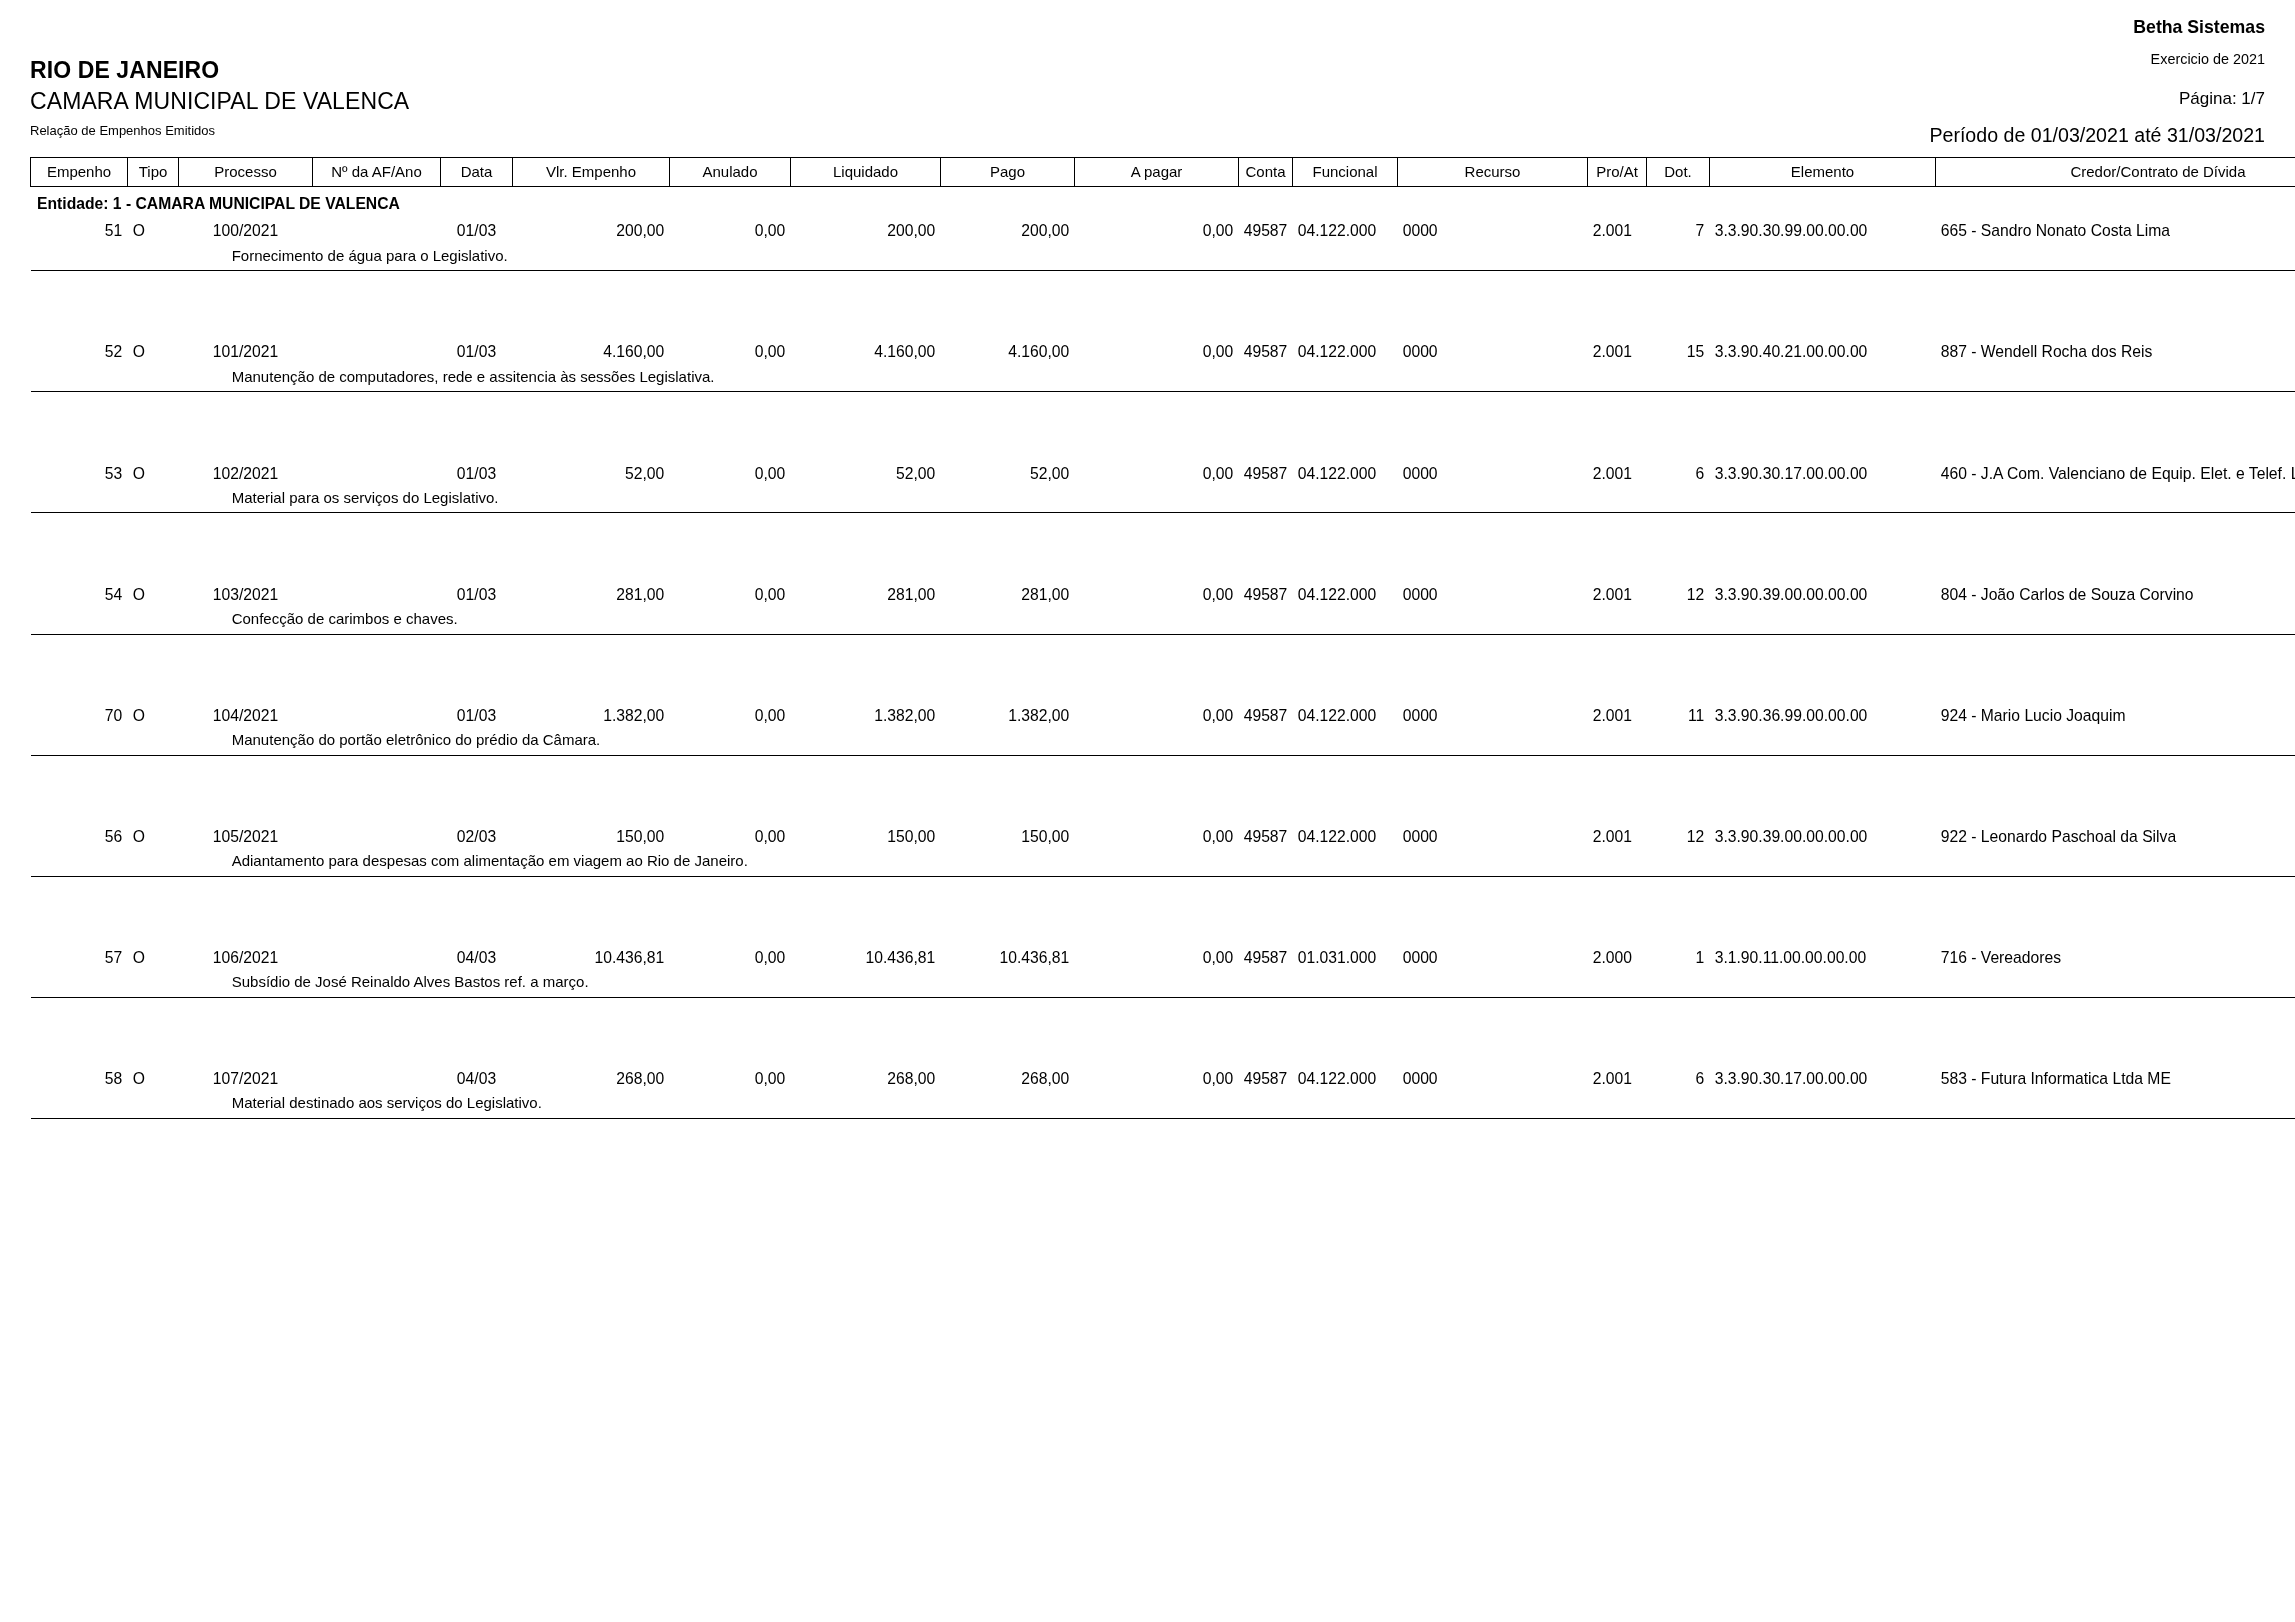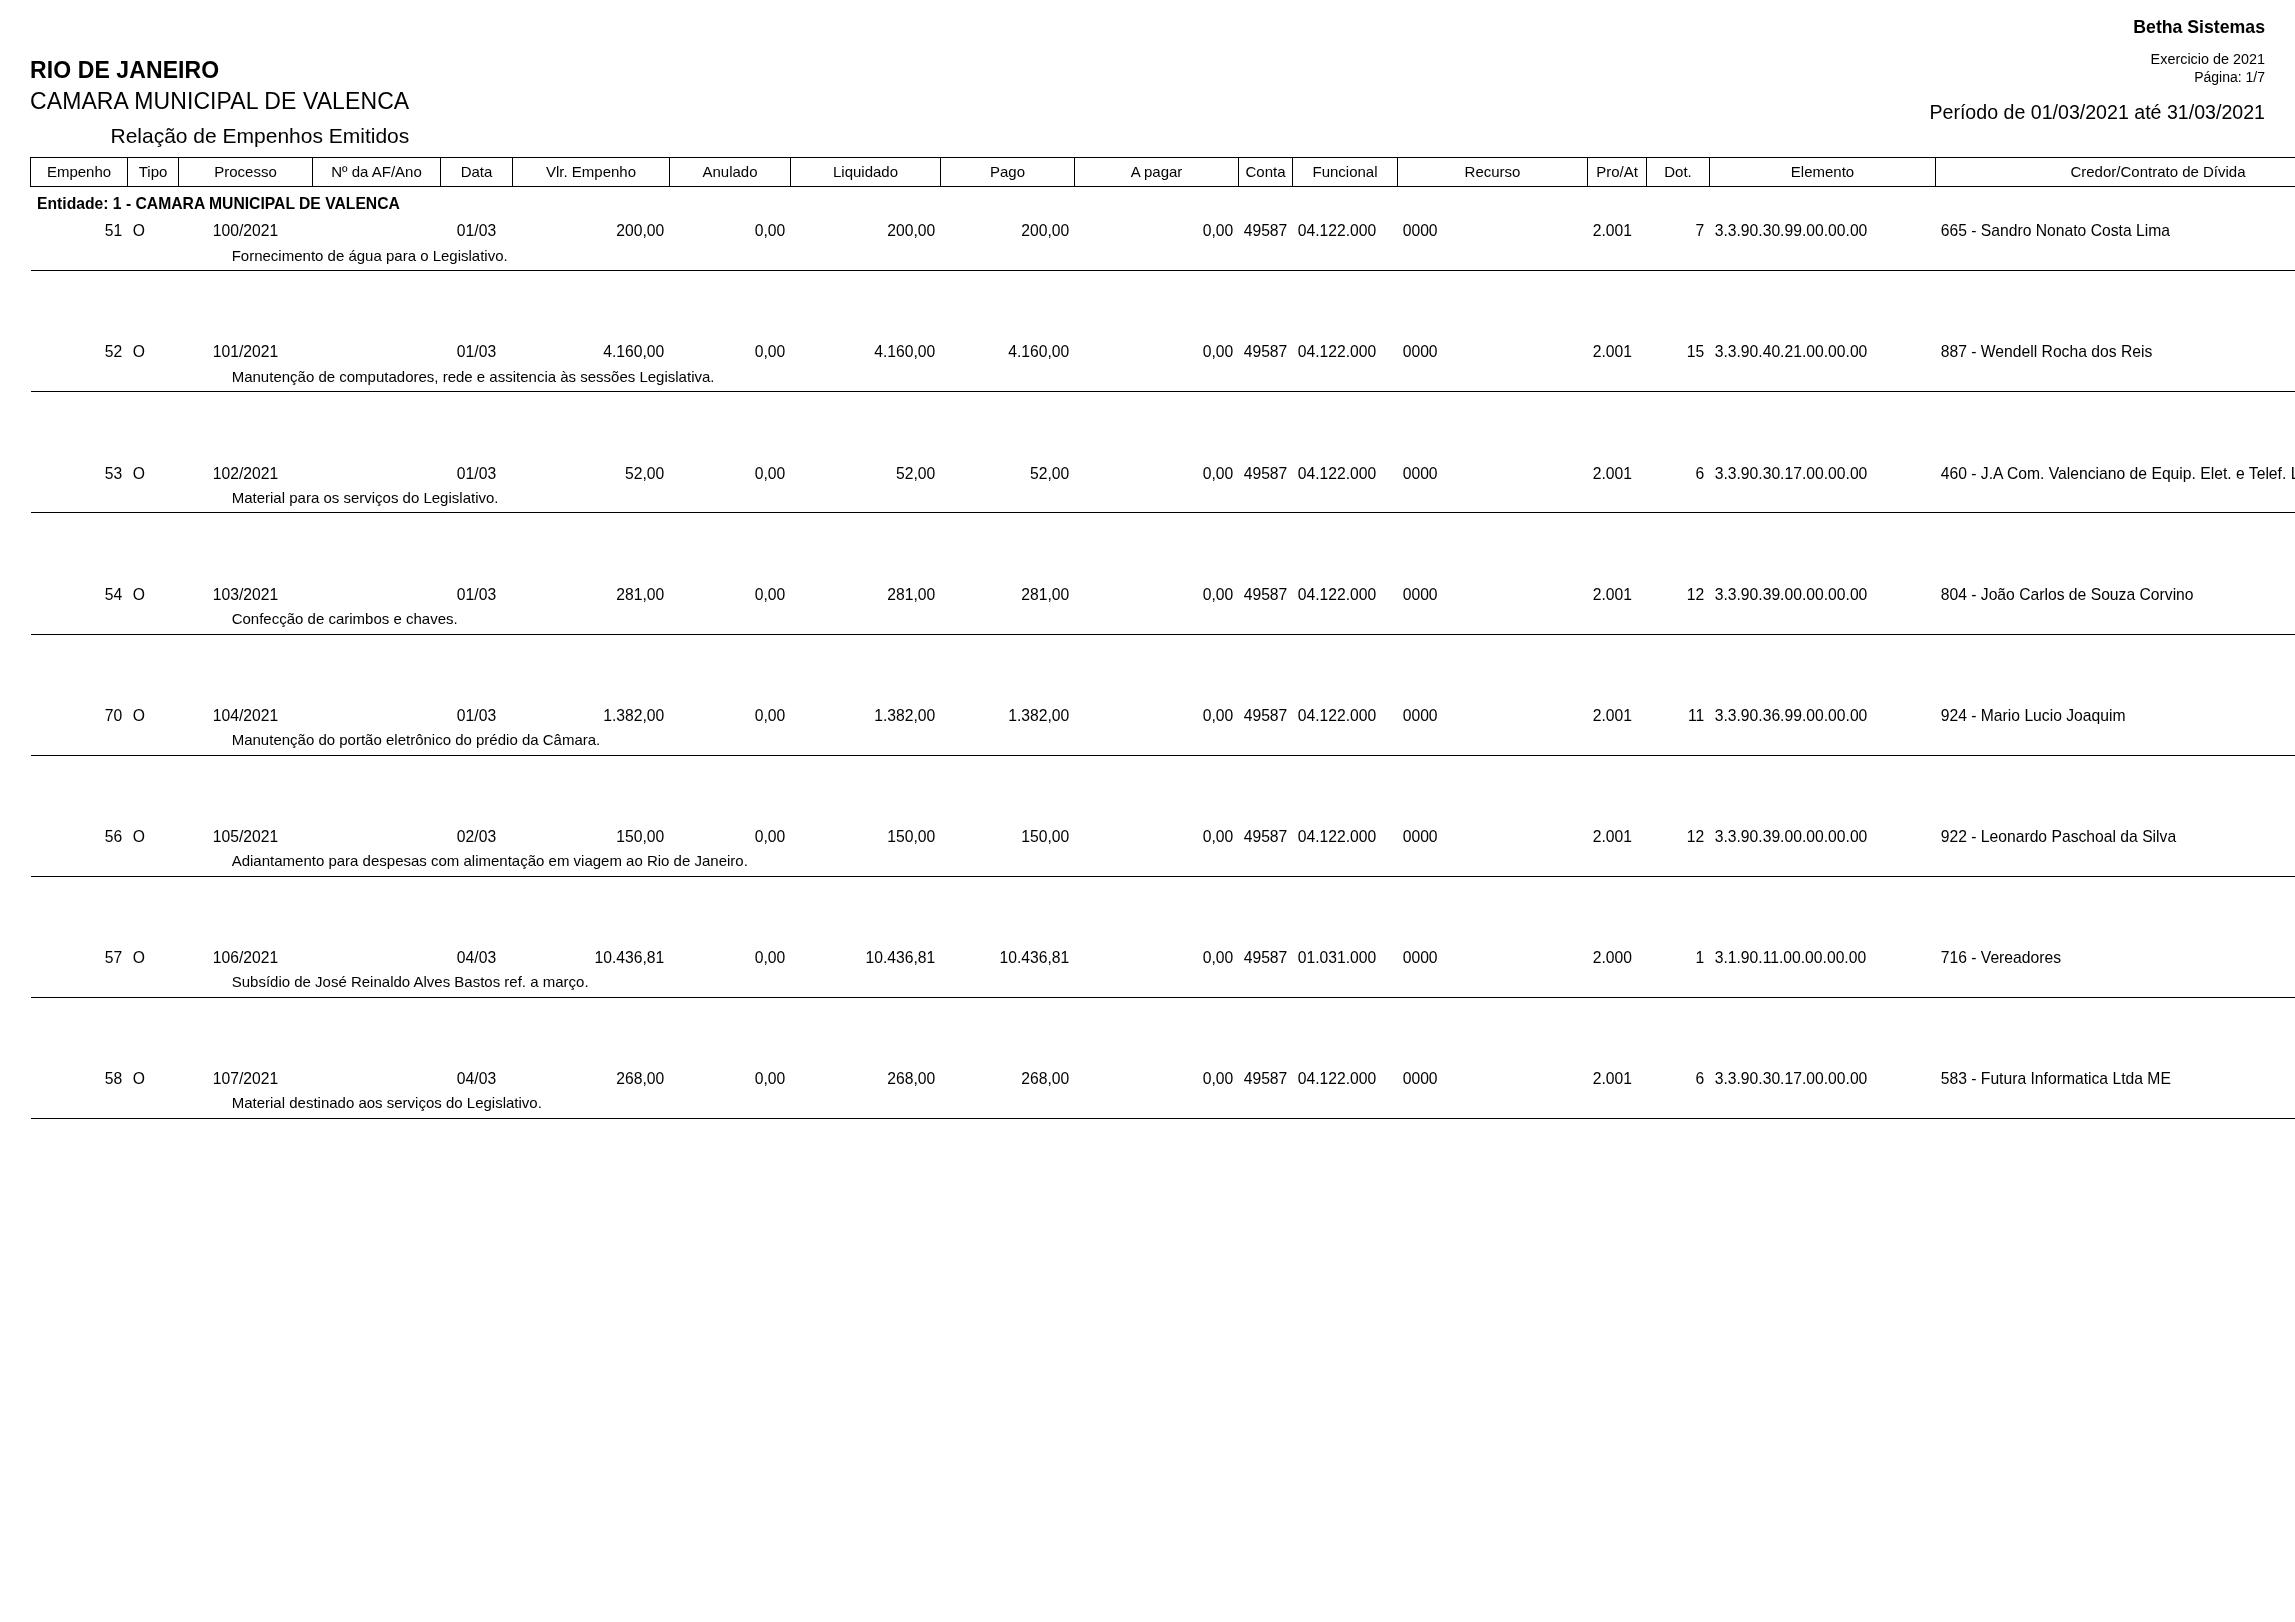--- a/index.html
+++ b/index.html
@@ -38,44 +38,43 @@
     line-height: 1.18;
   }
   .org-name {
     font-size: 23px;
     font-weight: normal;
     letter-spacing: 0.1px;
     line-height: 1.18;
     margin-top: 3.9px;
   }
   .report-title {
-    font-size: 21px;
+    font-size: 13px;
     margin-top: 7.9px;
     line-height: 1.2;
-    text-align: right;
   }
   .hdr-right {
     position: absolute;
     right: 0;
     top: 0;
     text-align: right;
   }
   .brand {
     font-size: 17.7px;
     font-weight: bold;
     line-height: 1.2;
   }
   .exercise {
     font-size: 14.4px;
     margin-top: 11.8px;
     line-height: 1.25;
   }
   .page-no {
-    font-size: 14px;
-    margin-top: 1px;
+    font-size: 17px;
+    margin-top: 20px;
     line-height: 1.25;
   }
   .period {
     font-size: 19.6px;
     margin-top: 14.4px;
     line-height: 1.2;
   }
 
   
   .table-wrap {

